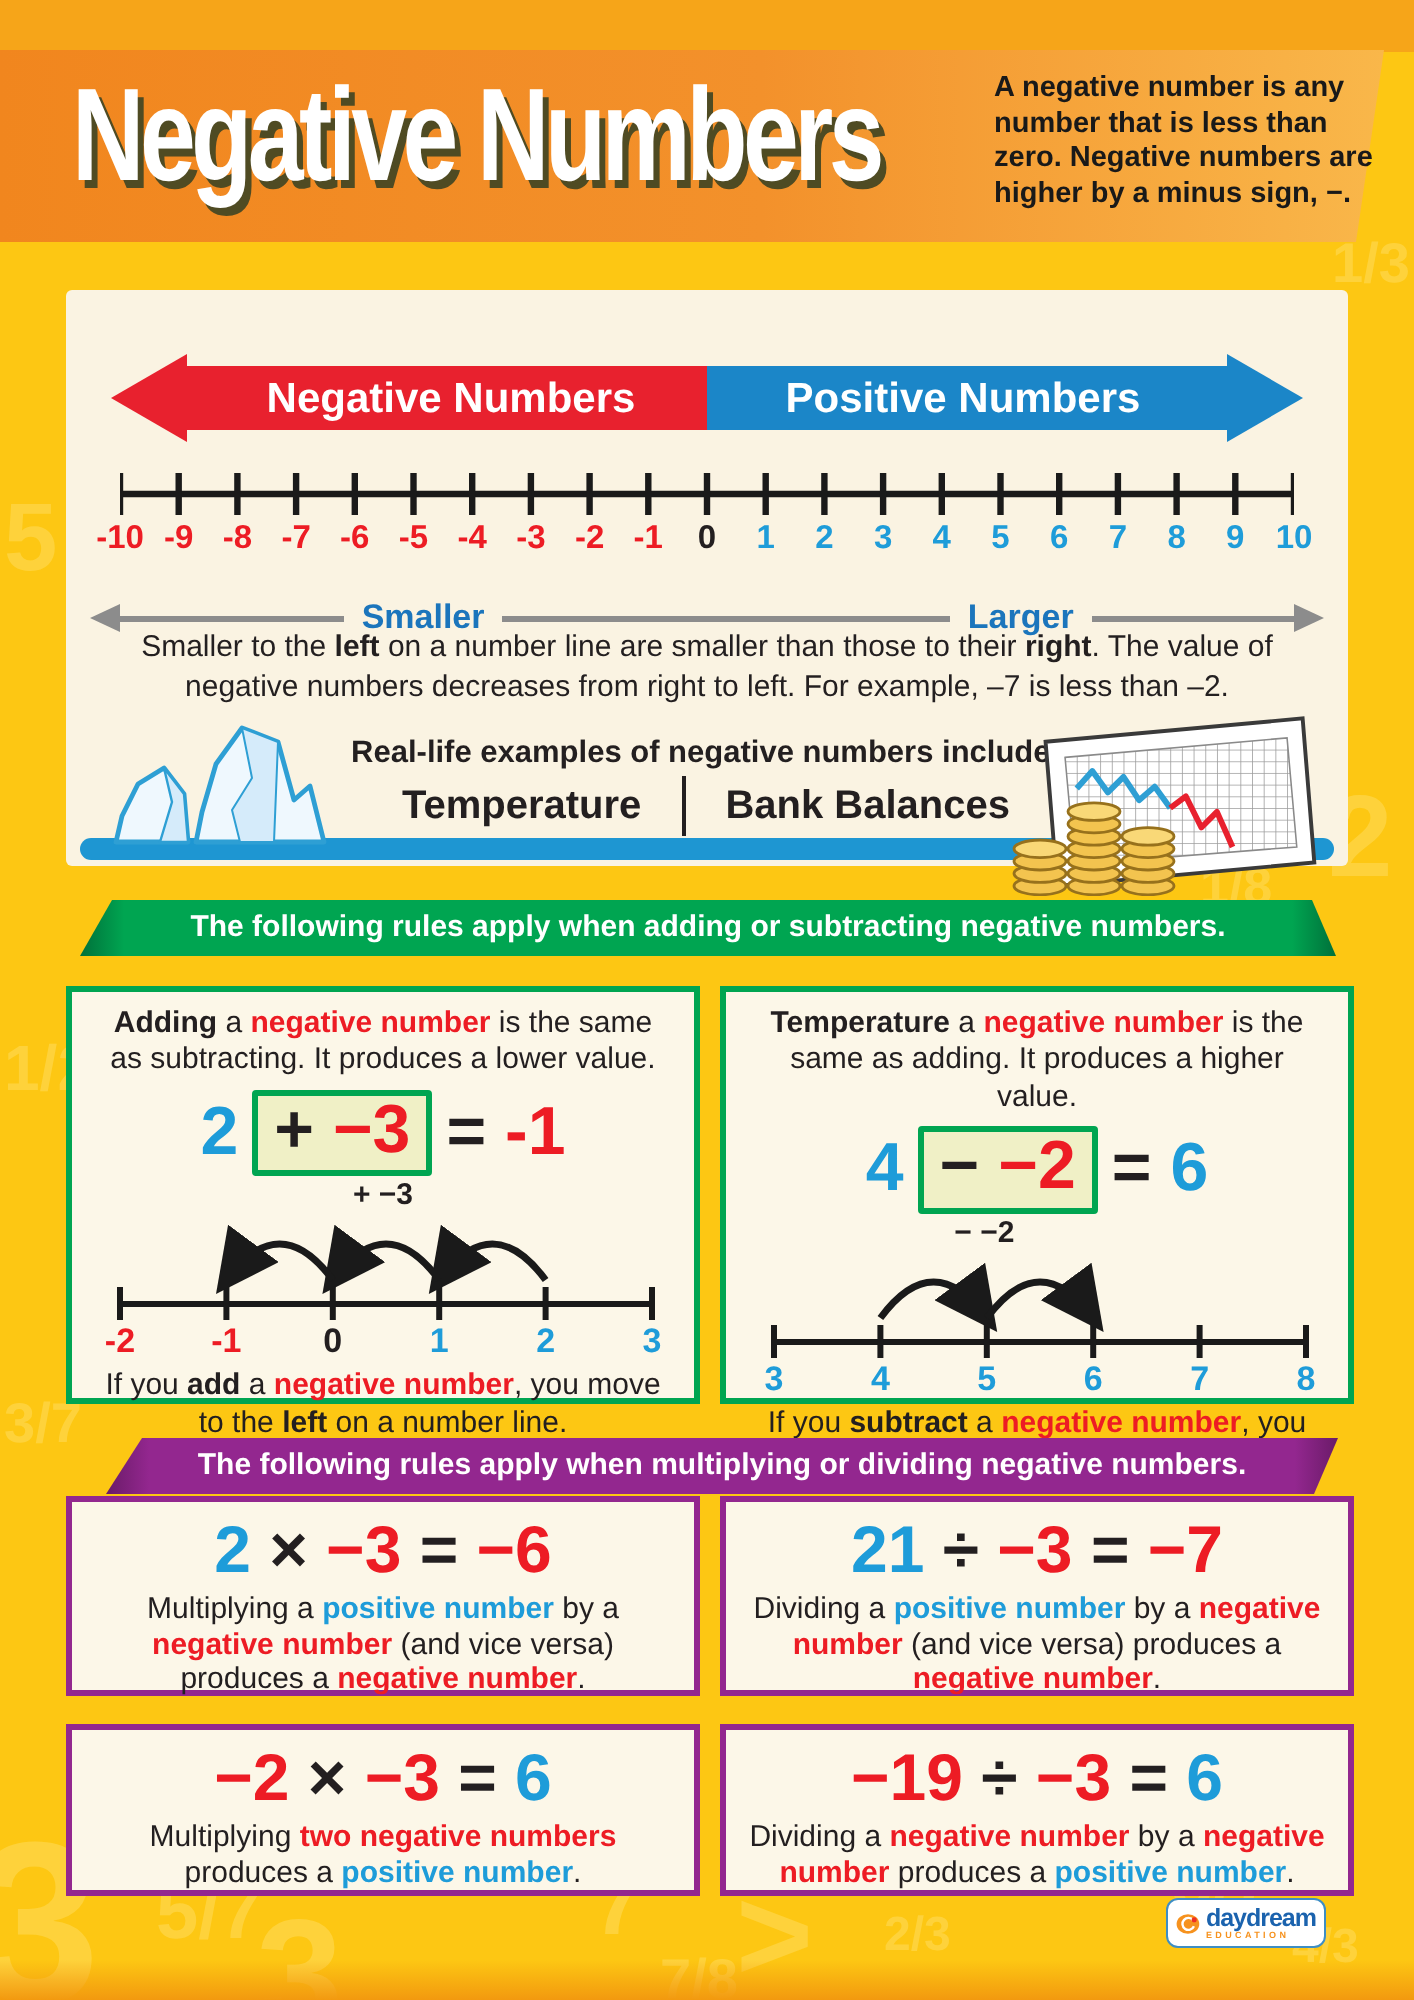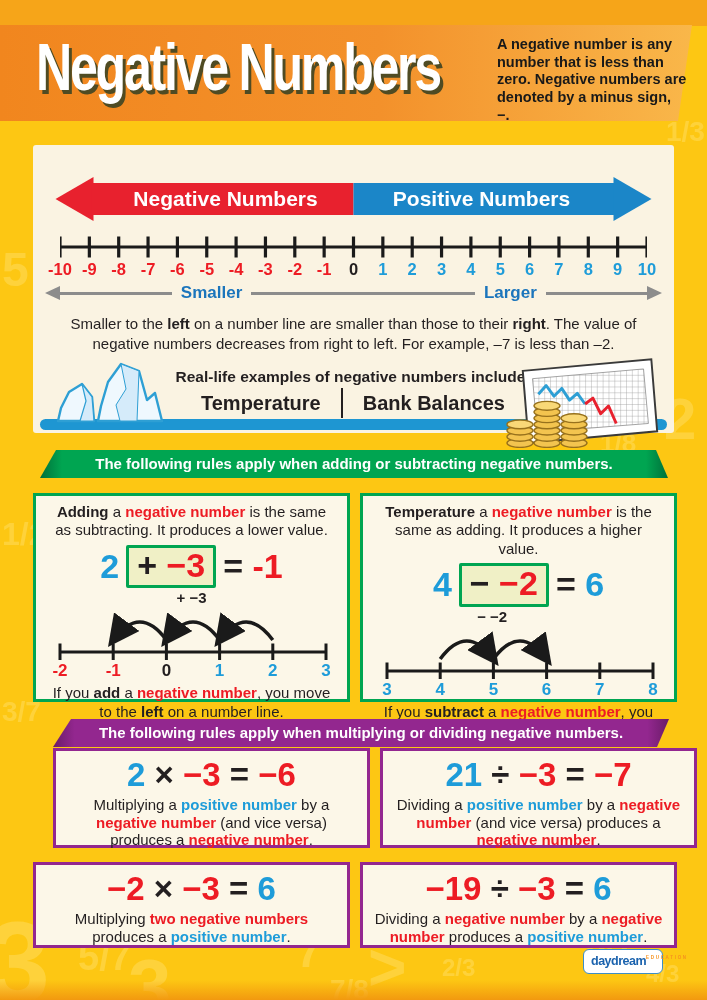--- a/index.html
+++ b/index.html
@@ -28,21 +28,21 @@
   .arrow-text{fill:#fff;font-weight:bold;font-size:21px;text-anchor:middle;}
   .nl-area{position:absolute;left:60px;top:234px;width:587px;z-index:2;}
   .nl-svg{width:100%;height:26px;display:block;}
   .nl-labels{position:relative;height:22px;}
   .nl-lab{position:absolute;transform:translateX(-50%);font-weight:bold;font-size:16.5px;top:0;}
   .sl-row{position:absolute;left:45px;top:283px;width:617px;display:flex;align-items:center;z-index:2;}
   .sl-line{height:3px;background:#8C8C8C;}
   .tri{width:0;height:0;}
   .tri-l{border-right:15px solid #8C8C8C;border-top:7px solid transparent;border-bottom:7px solid transparent;}
   .tri-r{border-left:15px solid #8C8C8C;border-top:7px solid transparent;border-bottom:7px solid transparent;}
-  .sl-text{color:#1B75BC;font-weight:bold;font-size:17px;margin:0 9px;}
+  .sl-text{color:#1B75BC;font-weight:bold;font-size:17px;margin:16px 9px;}
   .para{position:absolute;left:58px;top:314px;width:591px;text-align:center;font-size:15px;line-height:1.33;z-index:2;}
   .rl-intro{position:absolute;left:133px;top:368px;width:440px;text-align:center;font-weight:bold;font-size:15.5px;z-index:3;}
   .rl-items{position:absolute;left:133px;top:388px;width:440px;display:flex;justify-content:center;align-items:center;z-index:3;}
   .rl-item{font-weight:bold;font-size:20px;}
   .rl-div{width:2px;height:30px;background:#231F20;margin:0 20px;}
   .water-bar{position:absolute;left:40px;top:419px;width:627px;height:11px;background:#1E96D2;border-radius:6px;z-index:2;}
   .iceberg-svg{position:absolute;left:42px;top:361px;width:172px;height:62px;z-index:3;}
   .chart-svg{position:absolute;left:515px;top:357px;width:148px;height:94px;z-index:3;}
   .coins-svg{position:absolute;left:503px;top:386px;width:95px;height:62px;z-index:4;}
 
@@ -67,29 +67,29 @@
   .jump-wrap{position:relative;height:58px;margin-top:14px;}
   .jump-svg{width:290px;height:58px;display:block;margin:0 auto;overflow:visible;}
   .jump-label{position:absolute;top:-13px;transform:translateX(-50%);font-weight:bold;font-size:15px;white-space:pre;}
   .mini-labels{position:relative;height:20px;width:290px;margin:1px auto 0;}
   .mini-lab{position:absolute;transform:translateX(-50%);font-weight:bold;font-size:17px;top:0;}
   .gb-foot{text-align:center;font-size:15px;line-height:1.25;margin-top:3px;}
 
   
   .mdbox{position:absolute;width:317px;background:#FCF7E8;border:3px solid #93278F;box-sizing:border-box;
     z-index:2;padding:5px 10px 0;}
-  .md-r1{top:748px;height:100px;margin-left:20px;} .md-r2{top:862px;height:86px;}
+  .md-r1{top:748px;height:100px;} .md-r2{top:862px;height:86px;}
   .md-left{left:33px;} .md-right{left:360px;}
   .md-eq{text-align:center;font-size:33px;font-weight:bold;line-height:1.15;white-space:pre;}
   .md-text{text-align:center;font-size:15px;line-height:1.18;margin-top:2px;}
 
   
   .logo{position:absolute;left:583px;top:949px;width:80px;height:25px;background:#fff;border:1.5px solid #3E8EC4;
     border-radius:6px;display:flex;align-items:center;padding:1px 4px;gap:3px;box-sizing:border-box;z-index:3;}
-  .logo-col{display:flex;flex-direction:row;line-height:1;}
+  .logo-col{display:flex;flex-direction:column;line-height:1;}
   .logo-name{color:#1B63AE;font-weight:bold;font-size:12.5px;letter-spacing:-.5px;}
   .logo-tag{color:#F6921E;font-weight:bold;font-size:4.5px;letter-spacing:1.7px;margin-top:1px;}
 
   .red{color:#ED1C24;} .blue{color:#1E9CD9;} .black{color:#231F20;} .b{font-weight:bold;}
 </style>
 </head>
 <body>
 
 <div class="poster">
   <div class="wm-layer">
@@ -108,21 +108,21 @@
       <div class="wm" style="left: 2px; top: 246px; font-size: 48px; transform: rotate(0deg);">5</div>
       <div class="wm" style="left: 2px; top: 518px; font-size: 32px; transform: rotate(0deg);">1/2</div>
       <div class="wm" style="left: 2px; top: 698px; font-size: 28px; transform: rotate(0deg);">3/7</div>
       <div class="wm" style="left: 104px; top: -6px; font-size: 44px; transform: rotate(8deg); color: rgba(216, 138, 16, 0.35); opacity: 1;">2</div>
       <div class="wm" style="left: 430px; top: -8px; font-size: 42px; transform: rotate(-6deg); color: rgba(216, 138, 16, 0.35); opacity: 1;">4</div>
     </div>
   <div class="top-strip"></div>
 
   <div class="banner"></div>
   <div class="title">Negative Numbers</div>
-  <div class="hdr-desc">A negative number is any number that is less than zero. Negative numbers are denoted by a minus sign, −.</div>
+  <div class="hdr-desc">A negative number is any number that is less than zero. Negative numbers are higher by a minus sign, −.</div>
 
   <div class="panel"></div>
 
   <svg class="arrows-svg" viewBox="0 0 600 46">
     <polygon points="2,23 40,1 40,45" fill="#E8212E"></polygon>
     <rect x="38" y="7" width="262" height="32" fill="#E8212E"></rect>
     <rect x="300" y="7" width="262" height="32" fill="#1B86C8"></rect>
     <polygon points="598,23 560,1 560,45" fill="#1B86C8"></polygon>
     <text x="172" y="30" class="arrow-text">Negative Numbers</text>
     <text x="428" y="30" class="arrow-text">Positive Numbers</text>

